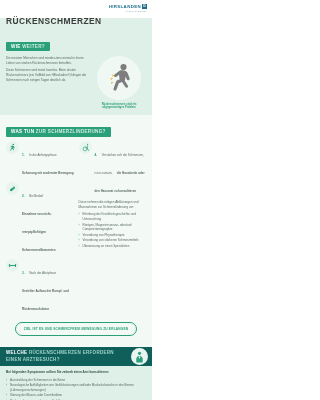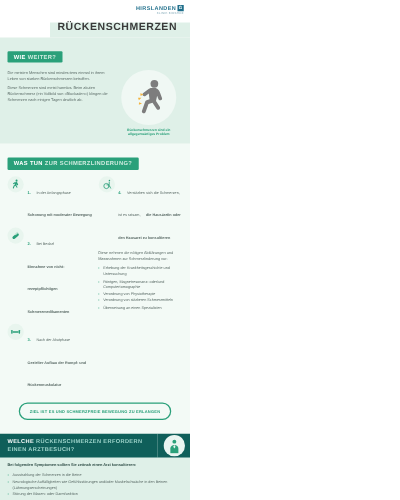--- a/index.html
+++ b/index.html
@@ -15,21 +15,20 @@
     background: #ffffff;
     display: flex; flex-direction: column;
   }
 
   
   .header {
     position: relative;
     height: 30px;
     background: #dff0e8;
     flex: 0 0 auto;
-    margin-left: 40px;
   }
   .header-band {
     position: absolute; left: 0; top: 0; right: 0; height: 18px;
     background: #ffffff;
   }
   .brand {
     position: absolute; right: 5px; top: 4px;
     display: flex; flex-direction: column; align-items: flex-end;
   }
   .brand-row { display: flex; align-items: flex-start; gap: 1px; }

